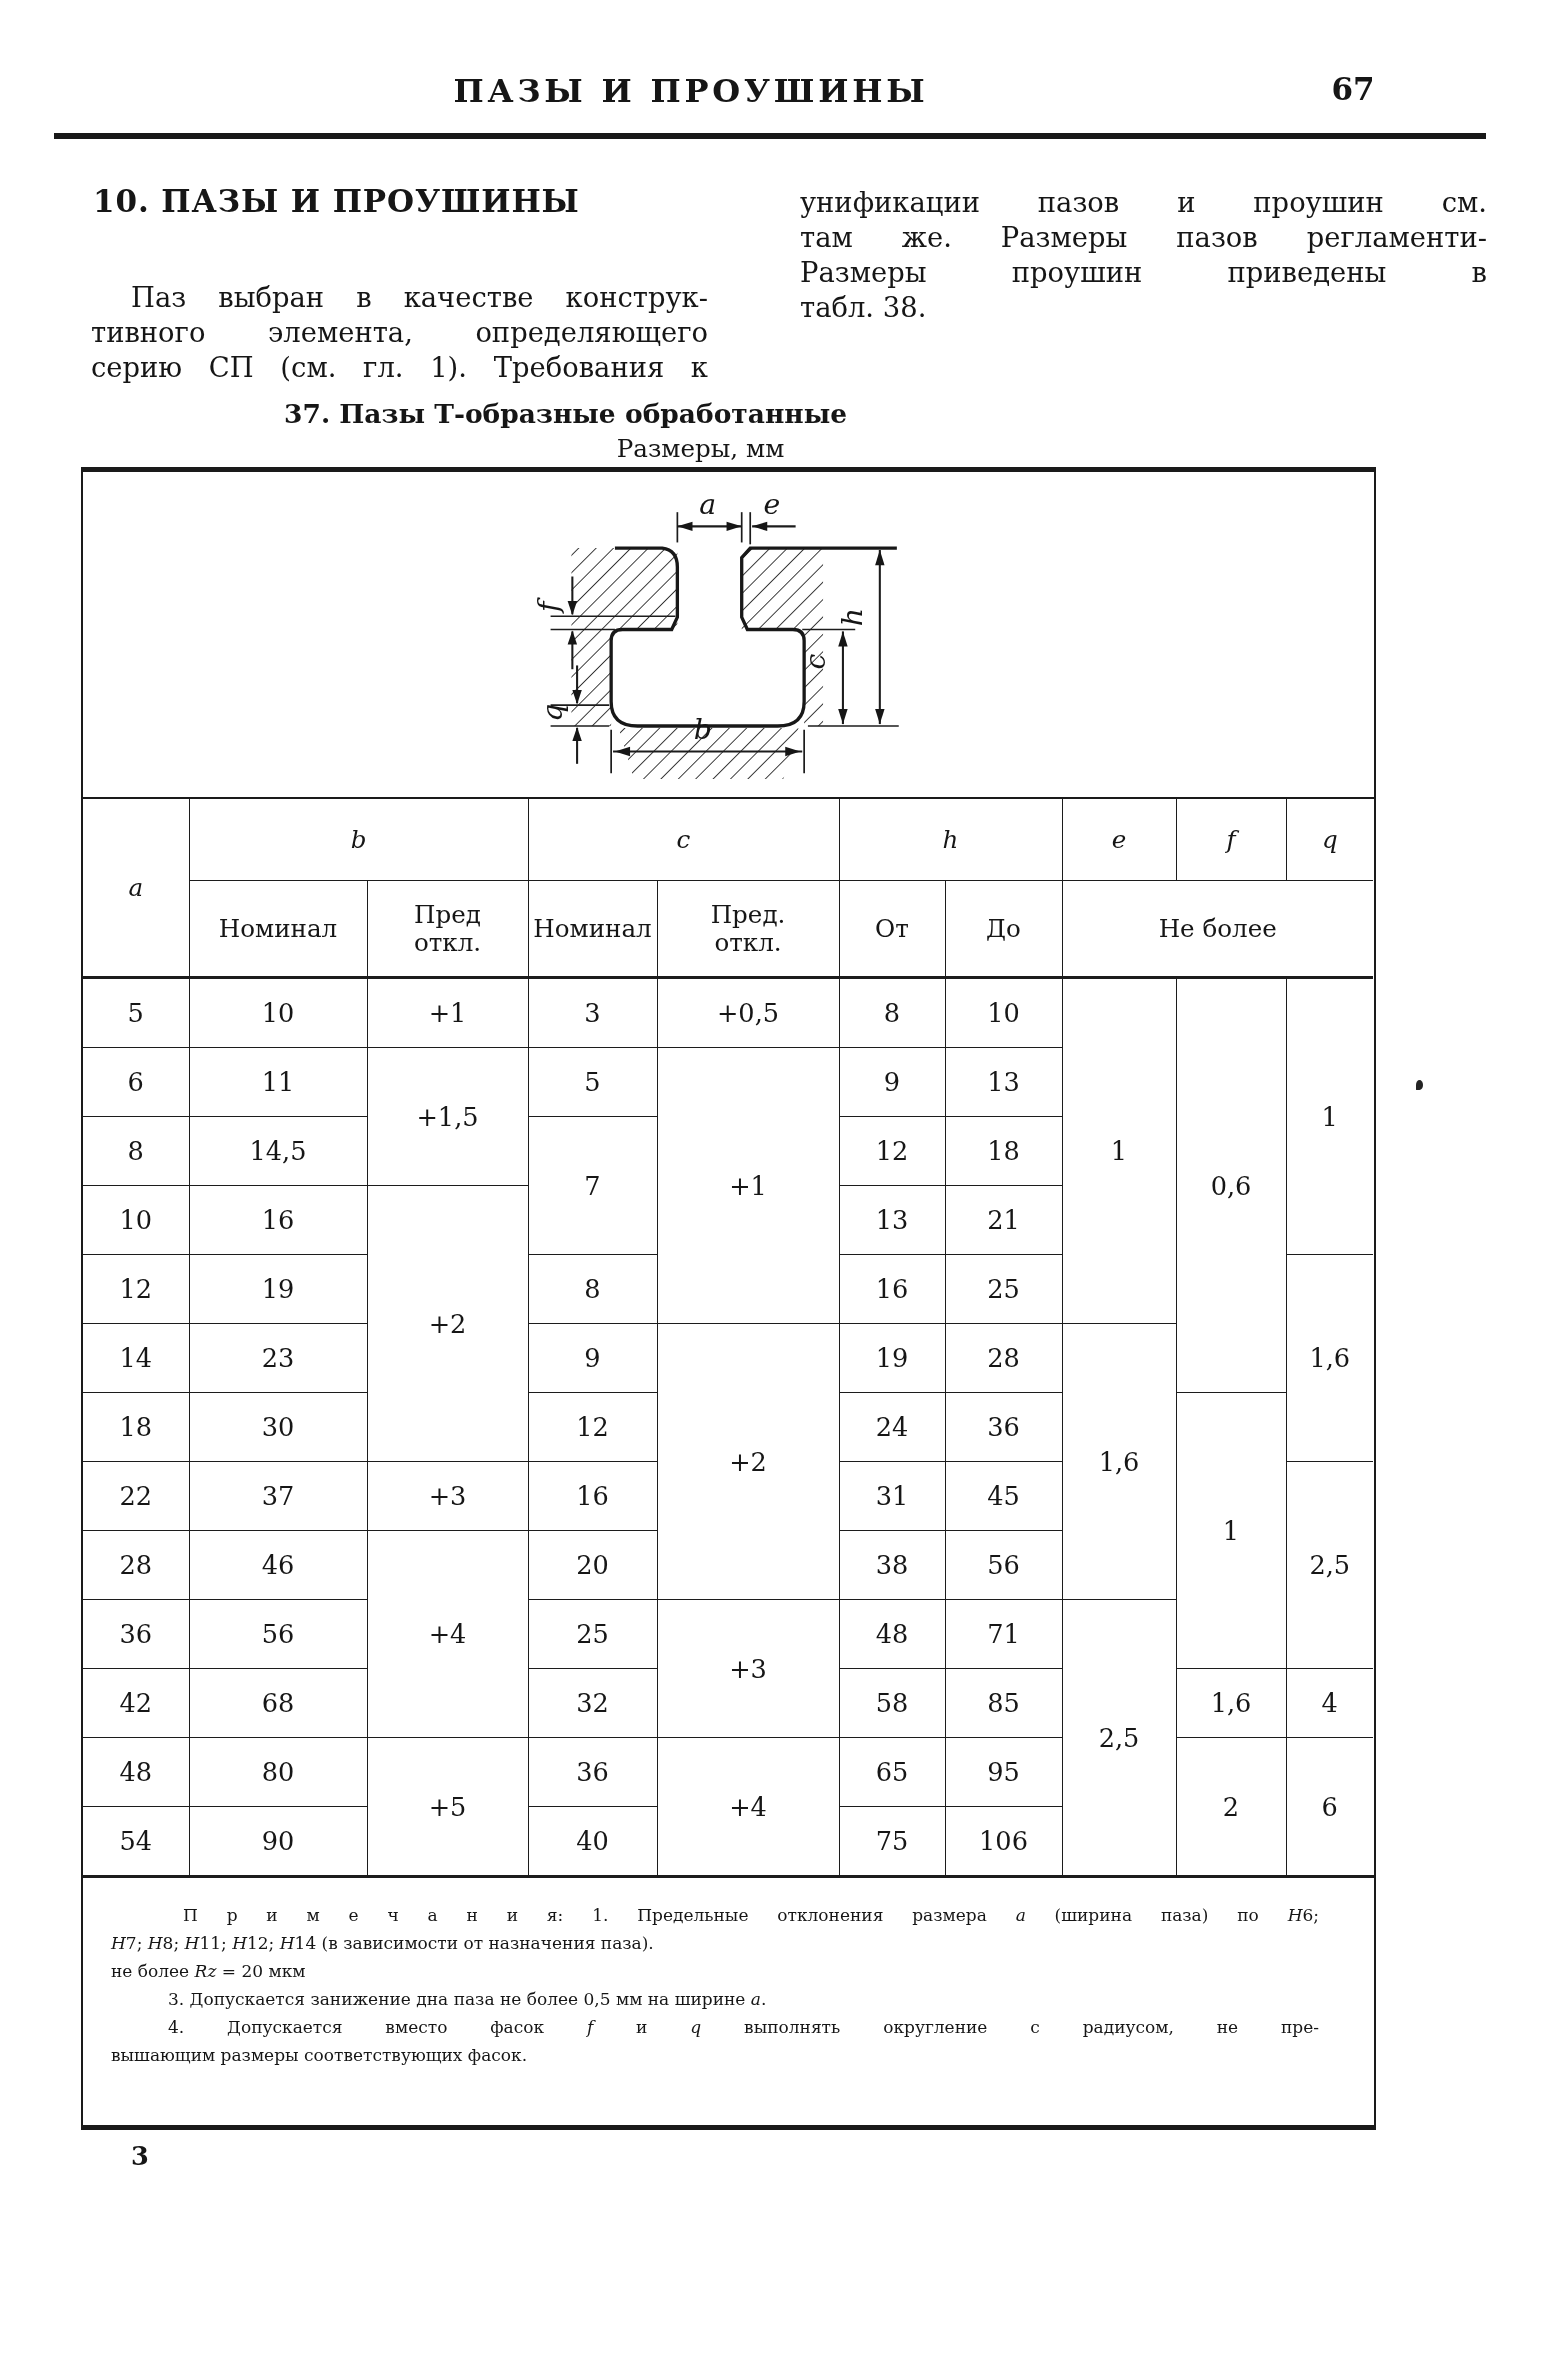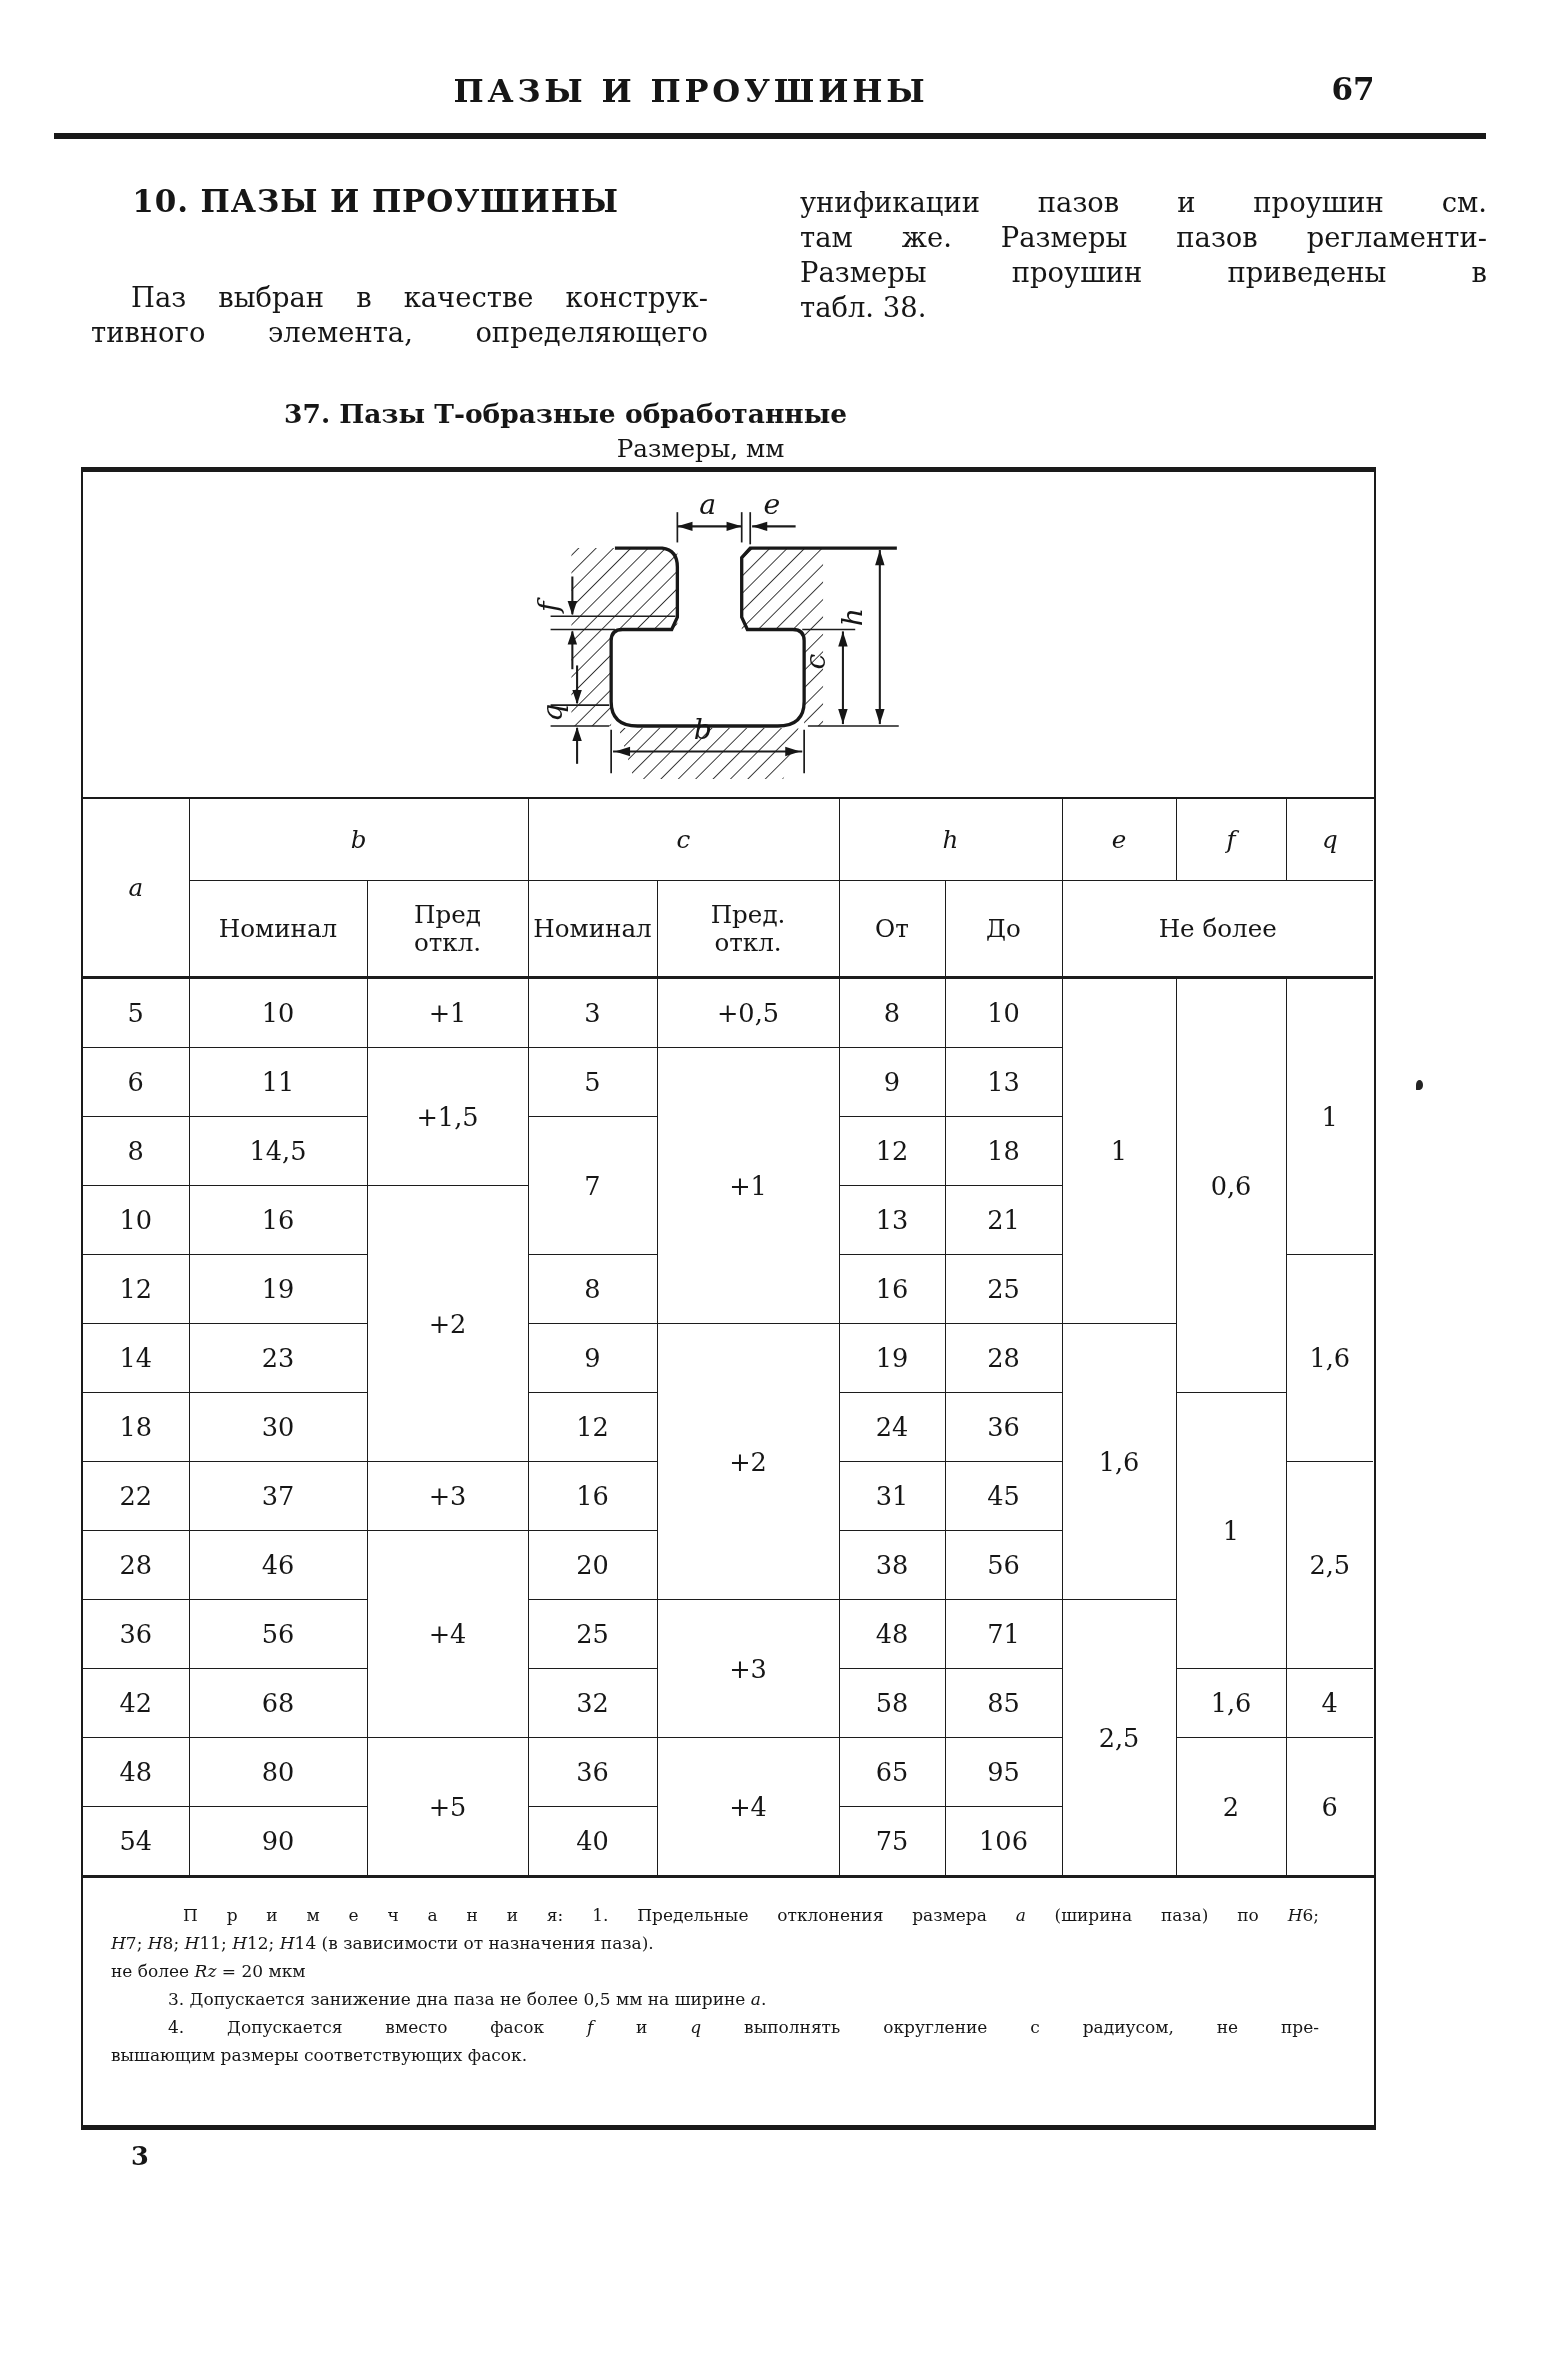--- a/index.html
+++ b/index.html
@@ -8,21 +8,21 @@
     background:#ffffff;color:#161616;overflow:hidden;
     font-family:"DejaVu Serif","Liberation Serif",serif;
   }
   
   .running-head{position:absolute;top:72px;left:426px;width:530px;text-align:center;
     font-size:32px;font-weight:bold;letter-spacing:3.8px;}
   .page-number{position:absolute;top:71px;left:1317px;width:72px;text-align:center;
     font-size:31px;font-weight:bold;}
   .head-rule{position:absolute;top:133px;left:54px;width:1432px;height:5.7px;background:#181818;}
   
-  .sec-heading{position:absolute;top:183px;left:93px;width:526px;text-align:right;
+  .sec-heading{position:absolute;top:183px;left:93px;width:526px;text-align:left;
     font-size:31px;font-weight:bold;letter-spacing:0.9px;}
   .intro-left{position:absolute;top:256px;left:91px;width:617px;}
   .intro-right{position:absolute;top:185px;left:800px;width:687px;}
   .bodyline{font-size:27.4px;line-height:35px;}
   .jl{text-align:justify;text-align-last:justify;}
   .first-indent{text-indent:40px;margin-top:24px;}
   
   .table-caption{position:absolute;top:398px;left:284px;width:833px;
     font-size:26.5px;font-weight:bold;}
   .table-units{position:absolute;top:434px;left:284px;width:833px;text-align:center;
@@ -63,20 +63,21 @@
 
   <div class="running-head">ПАЗЫ И ПРОУШИНЫ</div>
   <div class="page-number">67</div>
   <div class="head-rule"></div>
 
   <div class="sec-heading">10. ПАЗЫ И ПРОУШИНЫ</div>
 
   <div class="intro-left">
     <div class="bodyline jl first-indent">Паз выбран в качестве конструк-</div>
     <div class="bodyline jl">тивного элемента, определяющего</div>
+    <div class="bodyline jl">серию СП (см. гл. 1). Требования к</div>
   </div>
 
   <div class="intro-right">
     <div class="bodyline jl">унификации пазов и проушин см.</div>
     <div class="bodyline jl">там же. Размеры пазов регламенти-</div>
     <div class="bodyline jl">Размеры проушин приведены в</div>
     <div class="bodyline">табл. 38.</div>
   </div>
 
   <div class="table-caption">37. Пазы Т-образные обработанные</div>

